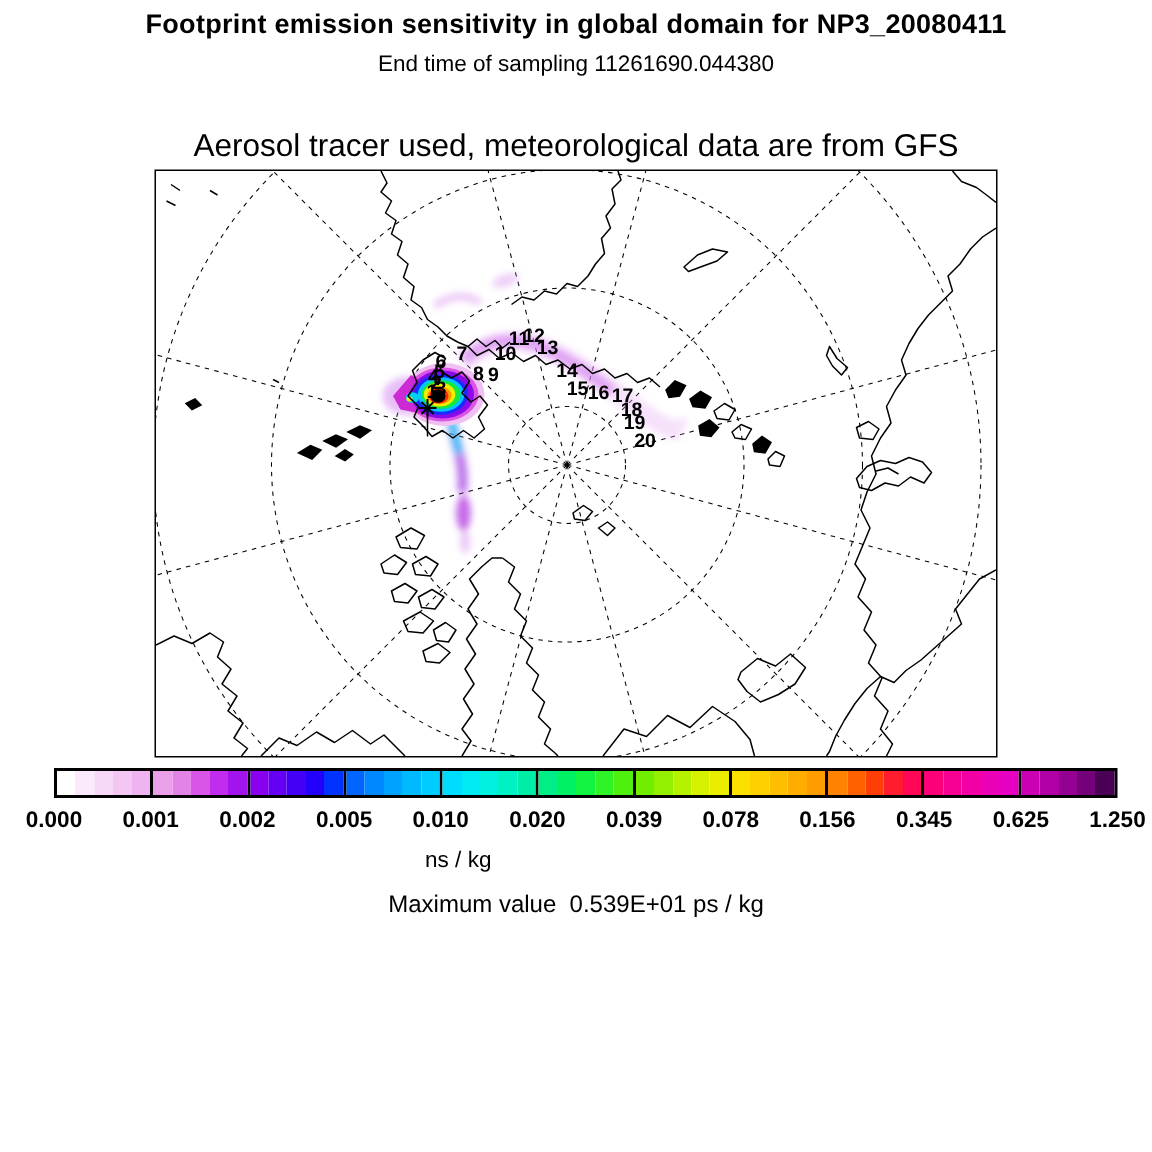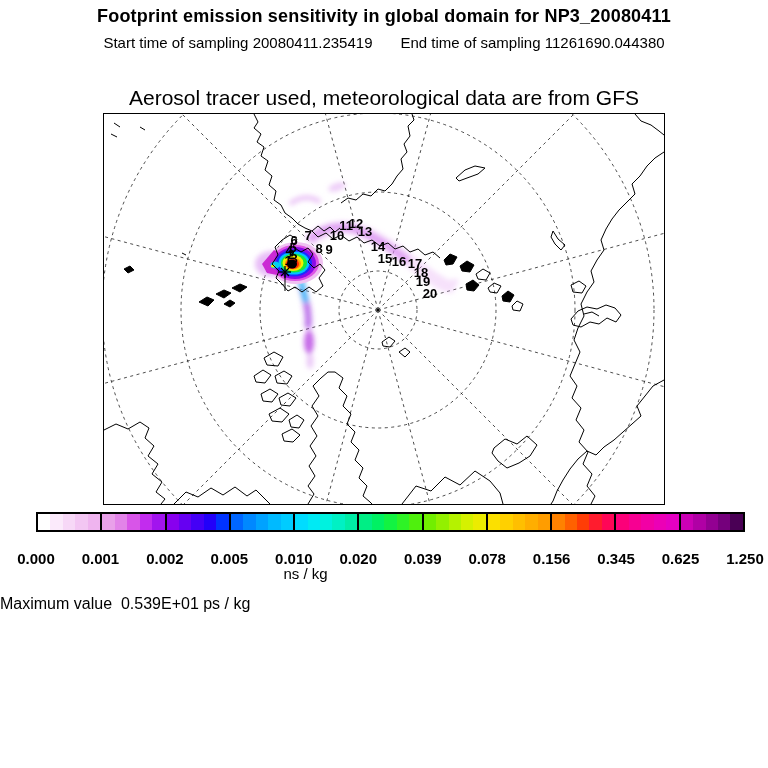--- a/index.html
+++ b/index.html
@@ -23,30 +23,29 @@
   .traj-num{font-family:"Liberation Sans",sans-serif;font-weight:bold;font-size:13px;fill:#000;text-anchor:middle;}
   .colorbar{
     position:absolute;left:36px;top:512px;width:709px;height:20px;
     border:2px solid #000;display:flex;box-sizing:border-box;background:#fff;
   }
   .cb-row{display:flex;flex:1;}
   .cb-seg{flex:1;display:flex;border-right:2px solid #000;}
   .cb-seg:last-child{border-right:none;}
   .cb-cell{flex:1;}
   .cb-ticks{position:absolute;left:36px;top:538px;width:709px;height:18px;}
-  .cb-tick{position:absolute;transform:translateX(-50%);font-size:15px;font-weight:bold;white-space:pre;margin-top:12px;}
+  .cb-tick{position:absolute;transform:translateX(-50%);font-size:15px;font-weight:bold;white-space:pre;}
   .cb-unit{position:absolute;left:0;top:565px;width:611px;text-align:center;font-size:15px;white-space:pre;}
-  .max-line{position:absolute;left:0;top:595px;width:768px;font-size:16px;white-space:pre;}
+  .max-line{position:absolute;left:0;top:595px;width:768px;text-align:center;font-size:16px;white-space:pre;}
 </style>
 </head>
 <body>
 
 <div class="hline title"><span>Footprint emission sensitivity in global domain for NP3_20080411</span></div>
 <div class="hline l2">
-  <span>Start time of sampling 20080411.235419</span>
   <span>End time of sampling 11261690.044380</span>
 </div>
 <div class="hline l3">
 </div>
 <div class="hline l4">
   <span>Aerosol tracer used, meteorological data are from GFS</span>
 </div>
 
 <div class="mapframe">
 <svg width="560" height="390" viewBox="0 0 560 390" xmlns="http://www.w3.org/2000/svg">

